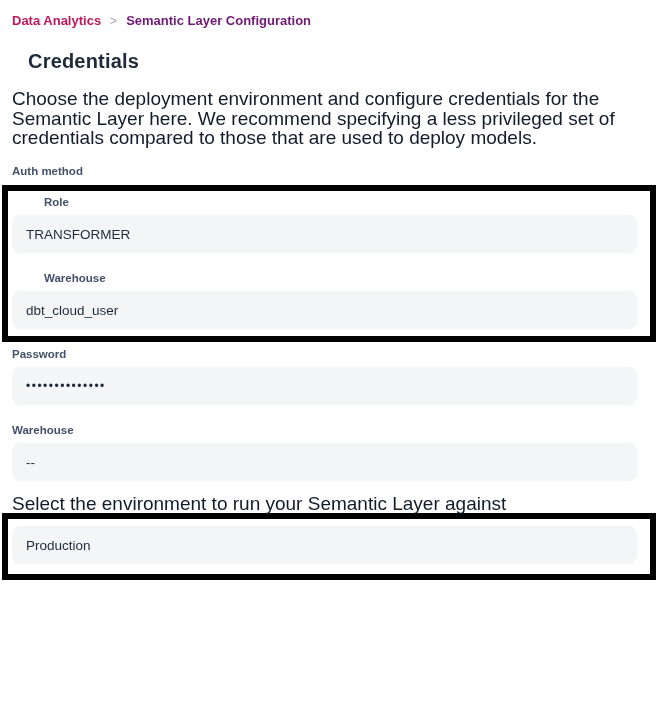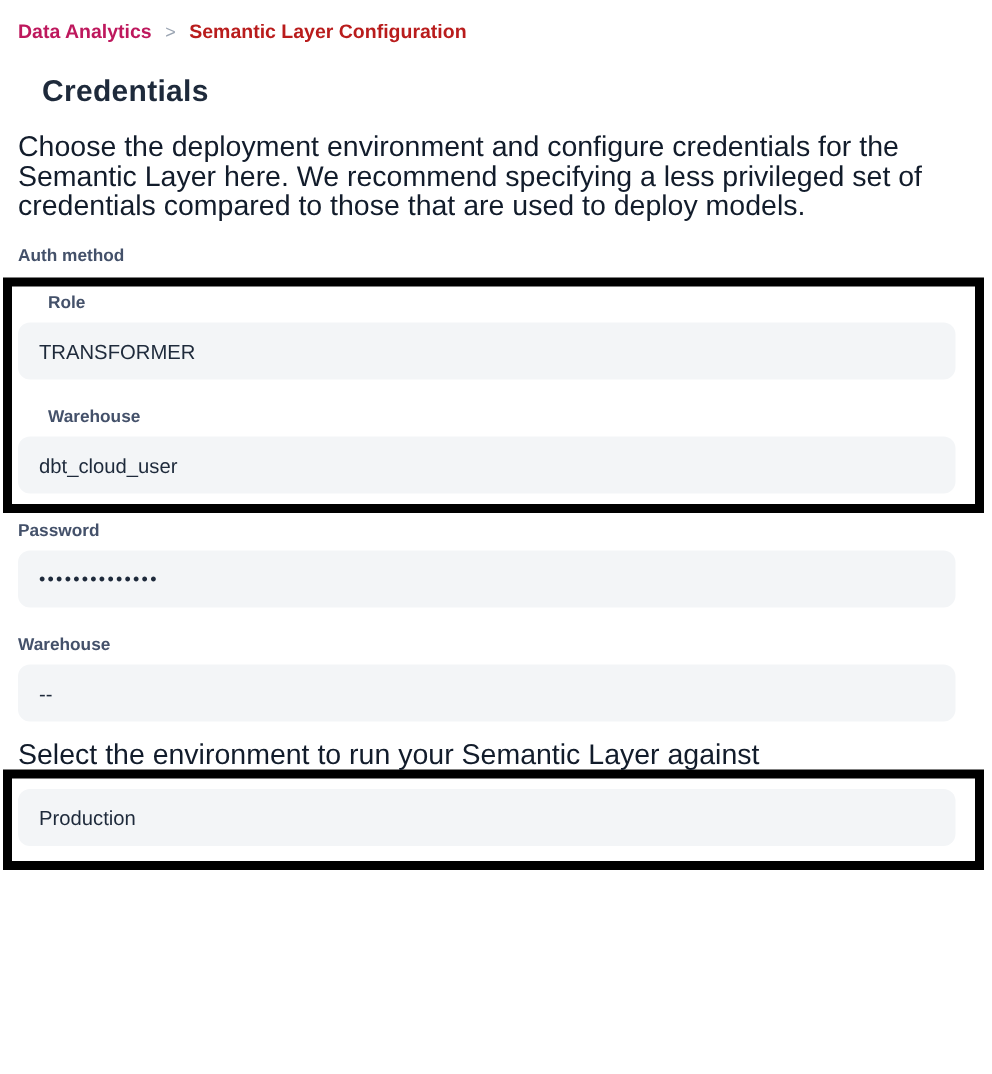--- a/index.html
+++ b/index.html
@@ -19,21 +19,21 @@
     display: flex;
     align-items: center;
     gap: 9px;
     margin: 13px 24px 0 12px;
     font-size: 13px;
     font-weight: 700;
     line-height: 16px;
   }
   .crumb-link { color: #be185d; cursor: pointer; }
   .crumb-sep  { color: #9aa4b2; font-weight: 400; font-size: 12px; }
-  .crumb-current { color: #b91c1c; }
+  .crumb-current { color: #701a75; }
 
   
   .section-title {
     margin: 21px 24px 0 28px;
     font-size: 20px;
     line-height: 23px;
     font-weight: 700;
     color: #1e2a3b;
     letter-spacing: 0.2px;
   }
@@ -82,21 +82,21 @@
     letter-spacing: 1.5px;
     color: #1e2a3b;
   }
 
   
   .hl-box {
     margin: 7px 5px 0 2px;
     border: 6px solid #000000;
     padding: 5px 0 7px 4px;
   }
-  .hl-box .field-label { margin-left: 0; padding-left: 20px; }
+  .hl-box .field-label { margin-left: 12px; padding-left: 20px; }
   .hl-box .field { margin-left: 0; }
   .hl-box .field-label.inner-spaced { margin-top: 19px; }
 
   .hl-box.env-box {
     margin-top: 2px;
     padding: 7px 0 10px 4px;
   }
 </style>
 </head>
 <body>

